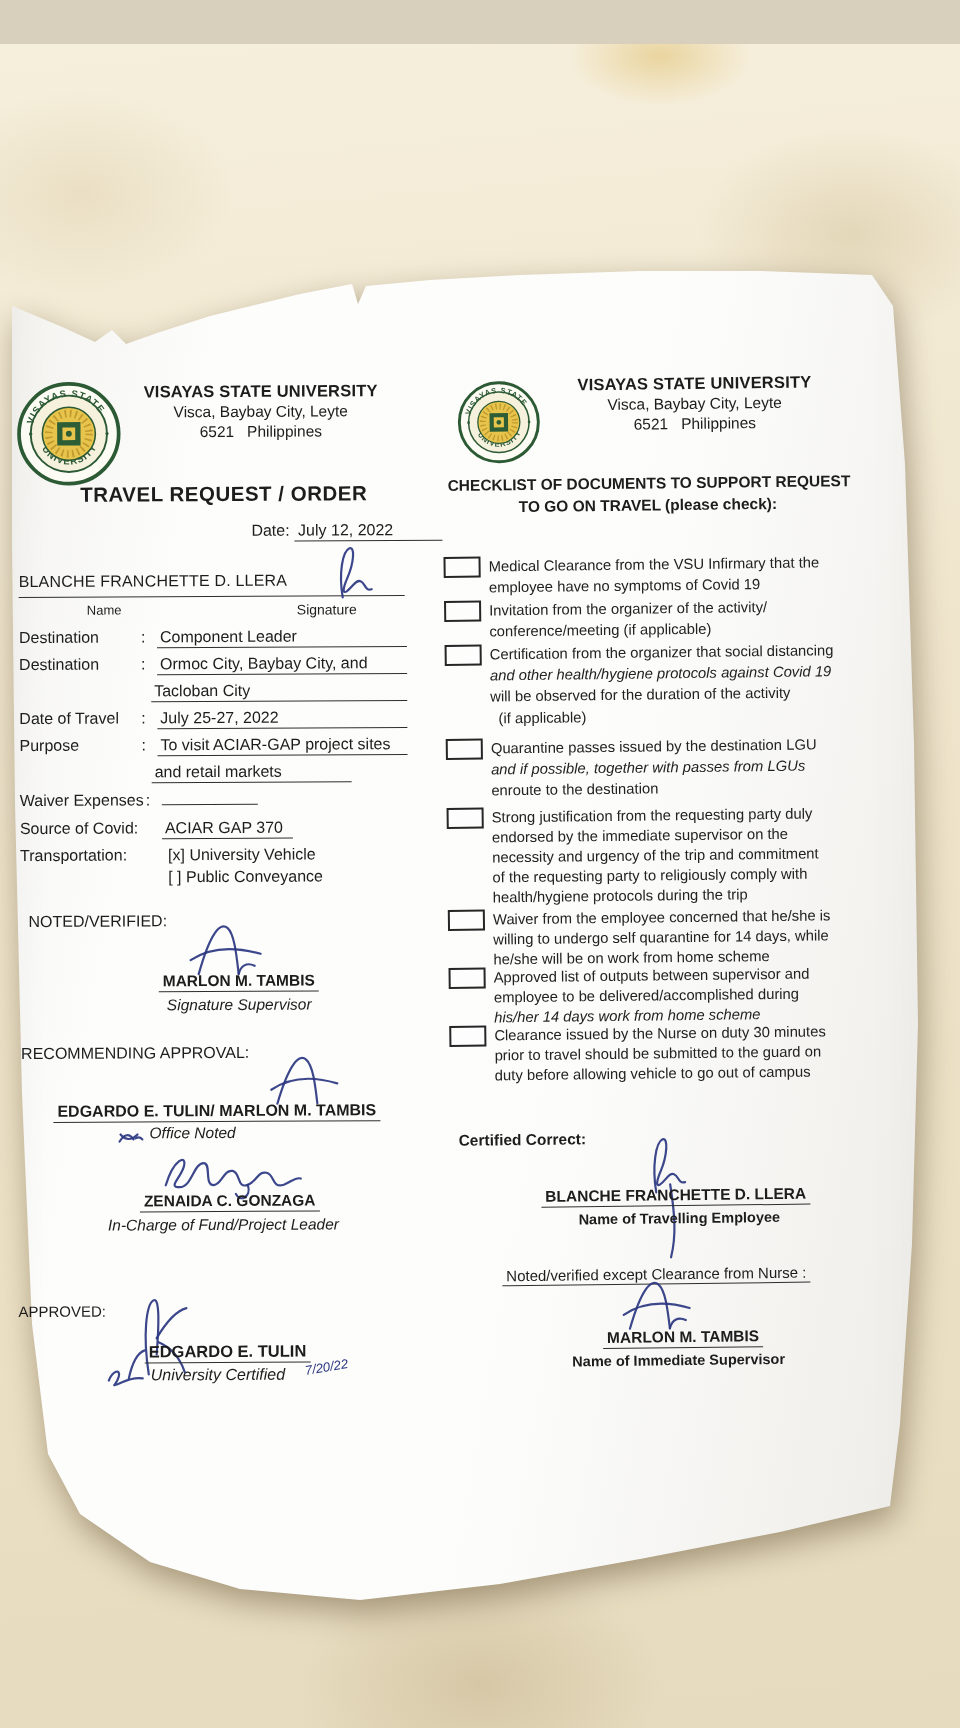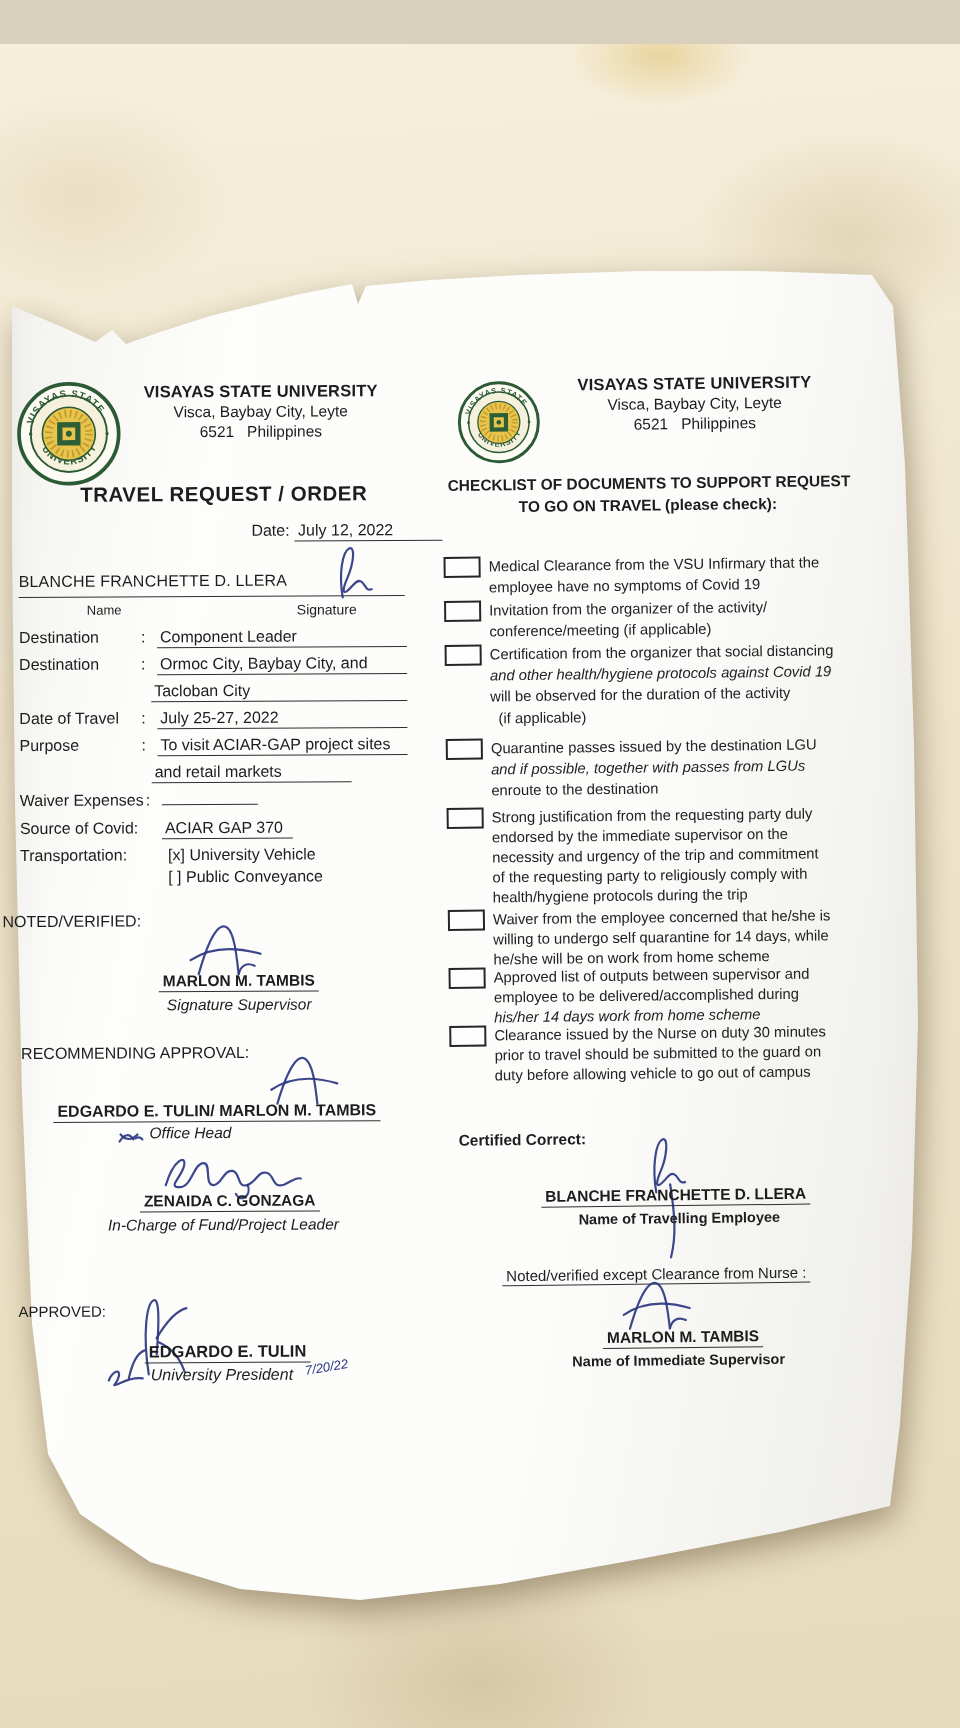--- a/index.html
+++ b/index.html
@@ -158,61 +158,61 @@
       <span class="lab" style="width:142px">Source of Covid:</span>
       <span class="val" style="padding-right:10px">ACIAR GAP 370</span>
     </div>
 
     <div class="fr" style="left:20px;top:802px">
       <span class="lab" style="width:132px">Transportation:</span>
       <span class="plain" style="padding-left:16px">[x] University Vehicle</span>
     </div>
     <div class="t" style="left:168px;top:824px">[ ] Public Conveyance</div>
 
-    <div class="t" style="left:2px;top:868px">NOTED/VERIFIED:</div>
+    <div class="t" style="left:28px;top:868px">NOTED/VERIFIED:</div>
     <svg class="sig" style="left:180px;top:874px" width="95" height="60" viewBox="0 0 95 60">
       <path d="M18,56 C30,14 40,4 47,10 C54,16 56,38 58,56"></path>
       <path d="M10,42 C28,30 52,28 80,36"></path>
       <path d="M58,56 C60,48 66,44 74,48"></path>
     </svg>
     <div class="t b ul" style="left:158px;top:928px;font-size:15.5px">MARLON M. TAMBIS</div>
     <div class="t i" style="left:166px;top:952px;font-size:15.5px">Signature Supervisor</div>
 
     <div class="t" style="left:20px;top:1000px">RECOMMENDING APPROVAL:</div>
     <svg class="sig" style="left:262px;top:1006px" width="85" height="58" viewBox="0 0 85 58">
       <path d="M14,54 C26,14 36,4 43,10 C50,16 52,36 54,54"></path>
       <path d="M8,40 C26,28 48,26 74,34"></path>
     </svg>
     <div class="t b ul" style="left:52px;top:1058px">EDGARDO E. TULIN/ MARLON M. TAMBIS</div>
     <svg class="sig" style="left:116px;top:1086px" width="26" height="14" viewBox="0 0 26 14">
       <path d="M2,11 C7,3 12,3 16,9"></path>
         <path d="M3,4 C8,10 14,10 20,4"></path>
         <path d="M18,8 C21,6 23,7 25,9"></path>
     </svg>
-    <div class="t i" style="left:148px;top:1080px;font-size:15.5px">Office Head</div>
+    <div class="t i" style="left:148px;top:1080px;font-size:15.5px">Office Noted</div>
 
     <svg class="sig" style="left:152px;top:1103px" width="150" height="55" viewBox="0 0 150 55">
       <path d="M12,38 C20,12 34,6 30,20 C26,32 14,40 26,40 C38,40 40,16 50,16 C58,16 50,38 60,38 C68,38 70,22 79,24 C87,26 83,42 94,38 C103,35 104,24 113,26 C121,28 118,42 130,38 C138,35 142,30 147,32"></path>
       <path d="M94,38 C98,50 86,56 82,47"></path>
     </svg>
     <div class="t b ul" style="left:138px;top:1148px;font-size:15.5px">ZENAIDA C. GONZAGA</div>
     <div class="t i" style="left:106px;top:1172px;font-size:15.5px">In-Charge of Fund/Project Leader</div>
 
     <div class="t" style="left:16px;top:1258px;font-size:15px">APPROVED:</div>
     <svg class="sig" style="left:112px;top:1244px" width="160" height="95" viewBox="0 0 160 95">
       <path d="M34,86 C28,46 32,16 39,12 C46,8 44,42 42,66"></path>
       <path d="M42,50 C54,30 64,22 72,20"></path>
       <path d="M44,54 C58,60 66,72 70,84"></path>
       <path d="M14,90 C18,72 24,64 30,62"></path>
     </svg>
     <div class="t b ul" style="left:142px;top:1298px;font-size:16.5px">EDGARDO E. TULIN</div>
     <svg class="sig" style="left:102px;top:1320px" width="42" height="24" viewBox="0 0 42 24">
       <path d="M4,16 C8,6 16,4 14,12 C12,20 6,22 12,20 C18,18 26,12 38,14"></path>
     </svg>
-    <div class="t i" style="left:148px;top:1322px">University President</div>
+    <div class="t i" style="left:148px;top:1322px">University Certified</div>
     <div class="ink-note" style="left:302px;top:1316px">7/20/22</div>
   </div>
 
   <div class="col col-right">
 
     <svg class="seal" style="left:462px;top:334px" width="84" height="84">
         <use href="#vsu-seal"></use>
       </svg>
 
     <div class="hdr" style="left:548px;top:330px;width:304px">

